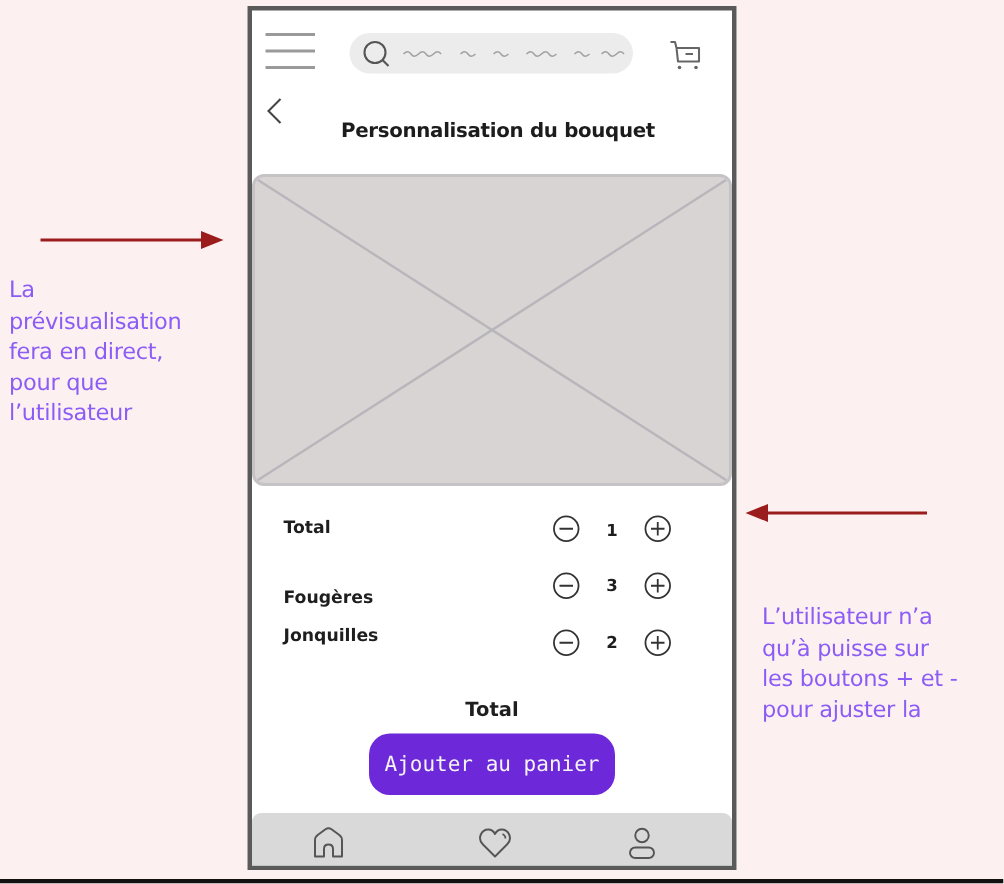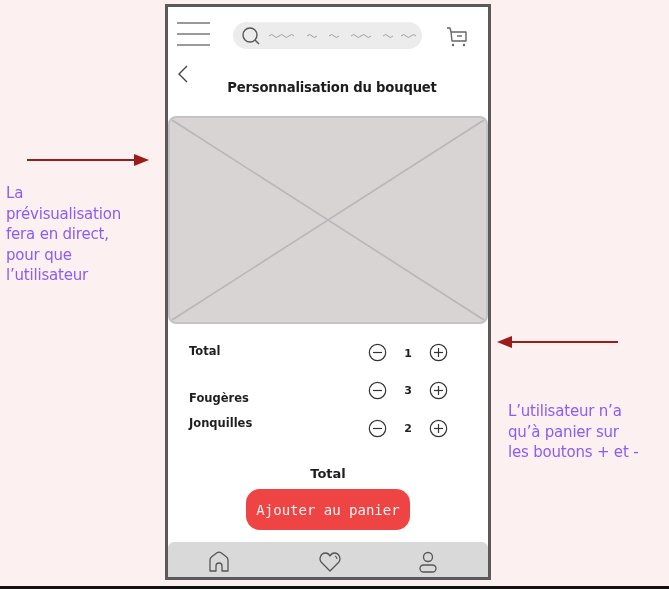--- a/index.html
+++ b/index.html
@@ -77,21 +77,21 @@
   .qty {
     position: absolute; width: 20px; text-align: center;
     font-size: 11px; font-weight: bold; color: #1e1e1e;
   }
   .total-label {
     position: absolute; left: 0; top: 459px; width: 100%;
     text-align: center; font-size: 13px; font-weight: bold; color: #1e1e1e;
   }
   .add-btn {
     position: absolute; left: 78px; top: 482px; width: 164px; height: 41px;
-    background: #ef4444; color: #f4f4f4;
+    background: #6d28d9; color: #f4f4f4;
     border: none; border-radius: 14px;
     font-family: "DejaVu Sans Mono", monospace;
     font-size: 14px;
     display: flex; align-items: center; justify-content: center;
     cursor: pointer;
   }
   .bottom-nav {
     position: absolute; left: 0; top: 535px; width: 100%; height: 38px;
     background: #d9d9d9;
     border-top-left-radius: 6px; border-top-right-radius: 6px;
@@ -112,22 +112,23 @@
   <div>pour que</div>
   <div>l’utilisateur</div>
 </div>
 
 <svg class="arrow" style="left:496px; top:335px;" width="124" height="14" viewBox="0 0 124 14">
   <line x1="14" y1="7" x2="122" y2="7" stroke="#9b1c1c" stroke-width="2"></line>
   <polygon points="16,1 1,7 16,13" fill="#9b1c1c"></polygon>
 </svg>
 <div class="annot-text annot-right">
   <div>L’utilisateur n’a</div>
-  <div>qu’à panier sur</div>
+  <div>qu’à puisse sur</div>
   <div>les boutons + et -</div>
+  <div>pour ajuster la</div>
 </div>
 
 <div class="phone">
 
   <div class="hamburger">
     <span style="top:1px;"></span>
     <span style="top:12px;"></span>
     <span style="top:23px;"></span>
   </div>
 

